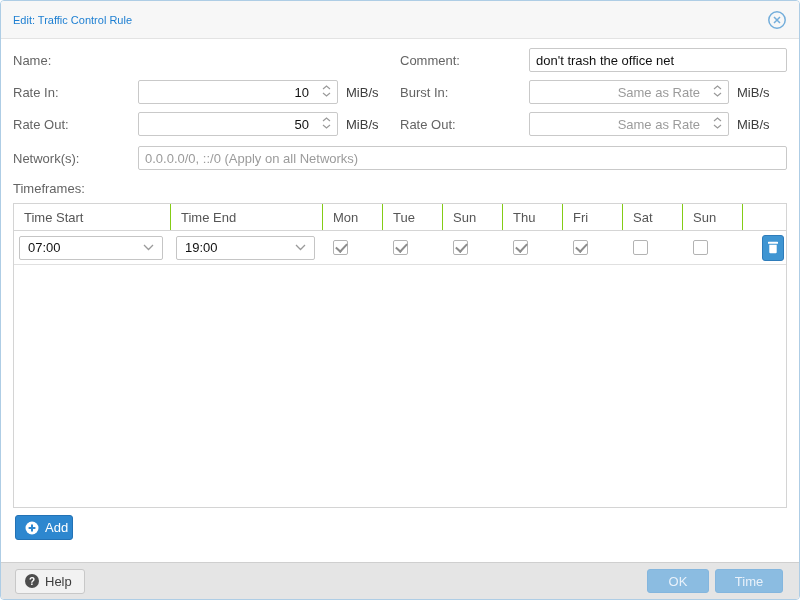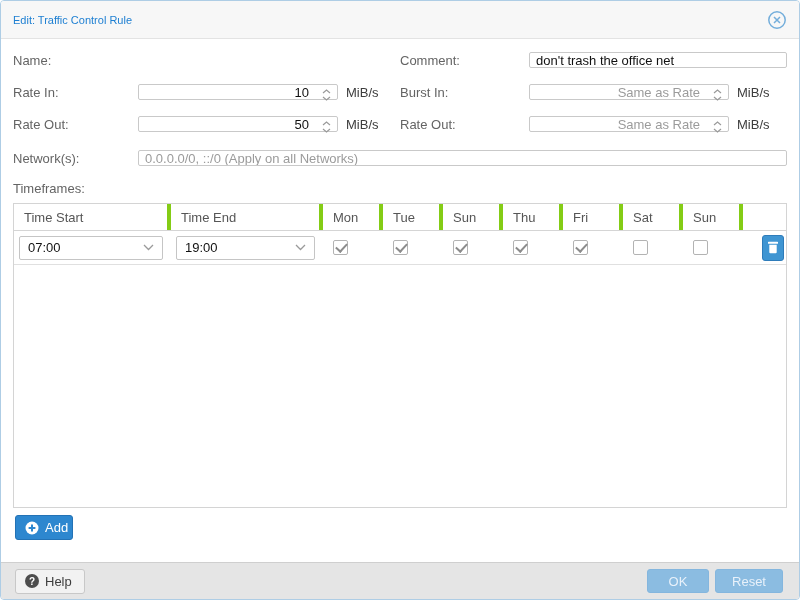--- a/index.html
+++ b/index.html
@@ -19,40 +19,40 @@
   
   .body { flex:1 1 auto; padding:10px 12px 0 12px; display:flex; flex-direction:column; background:#fff; }
 
   .form-cols { display:flex; }
   .col { flex:1 1 50%; min-width:0; }
   .field-row { display:flex; align-items:center; height:22px; margin-bottom:10px; }
   .field-label { width:125px; flex:0 0 125px; color:#646464; }
   .col-right .field-label { width:129px; flex:0 0 129px; }
   .display-value { color:#111; }
 
-  .tf { height:16px; border:1px solid #c9c9c9; background:#fff; font-family:inherit;
+  .tf { height:24px; border:1px solid #c9c9c9; background:#fff; font-family:inherit;
         font-size:13px; color:#111; padding:0 6px; outline:none; border-radius:2px; }
   .tf::placeholder { color:#9b9b9b; opacity:1; }
   .tf-num { width:200px; flex:0 0 200px; text-align:right; padding-right:28px; }
   .tf-wide { flex:1 1 auto; min-width:0; }
   .spin-wrap { position:relative; display:flex; align-items:center; }
   .spinner { position:absolute; right:7px; top:0; height:22px; display:flex;
              flex-direction:column; justify-content:center; gap:2px; pointer-events:auto; cursor:pointer; }
   .unit { margin-left:8px; color:#3d3d3d; }
 
   .network-row { display:flex; align-items:center; height:22px; margin:2px 0 12px 0; }
   .section-label { color:#646464; margin-bottom:7px; }
 
   
   .grid-panel { flex:1 1 auto; display:flex; flex-direction:column;
                 border:1px solid #d4d4d4; margin-bottom:6px; }
   .grid-header { display:flex; height:27px; flex:0 0 27px; border-bottom:1px solid #d5d5d5;
                  color:#565656; align-items:center; background:#fff; }
   .gh-cell { padding-left:10px; height:100%; display:flex; align-items:center;
-             border-right:4px solid #84cc16; }
+             border-right:1px solid #84cc16; }
   .gh-cell:last-child { border-right:none; }
   .col-start { width:157px; flex:0 0 157px; }
   .col-end   { width:152px; flex:0 0 152px; }
   .col-day   { width:60px;  flex:0 0 60px; }
   .col-action{ flex:1 1 auto; min-width:0; padding-left:0; }
 
   .grid-row { display:flex; height:34px; flex:0 0 34px; border-bottom:1px solid #e0e0e0;
               align-items:center; background:#fff; }
   .gr-cell { height:100%; display:flex; align-items:center; }
   .grid-rest { flex:1 1 auto; background:#fff; }
@@ -276,16 +276,16 @@
   <div class="footer">
     <button class="btn-help">
       <svg width="14" height="14" viewBox="0 0 14 14">
         <circle cx="7" cy="7" r="7" fill="#4d4d4d"></circle>
         <text x="7" y="10.6" text-anchor="middle" font-size="10" font-weight="bold" fill="#fff" font-family="Liberation Sans, sans-serif">?</text>
       </svg>
       <span>Help</span>
     </button>
     <span class="footer-spacer"></span>
     <button class="btn-disabled btn-ok">OK</button>
-    <button class="btn-disabled btn-reset">Reset</button>
+    <button class="btn-disabled btn-reset">Time</button>
   </div>
 
 </div>
 
 </body></html>

